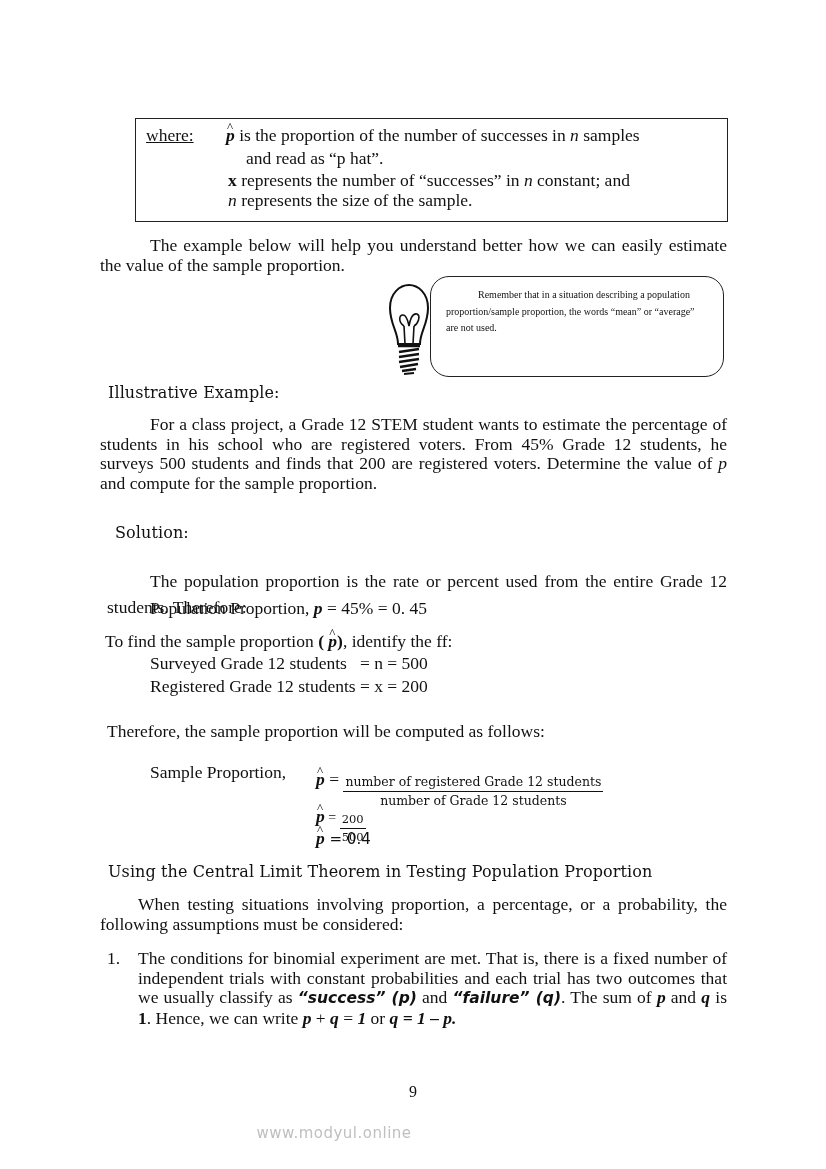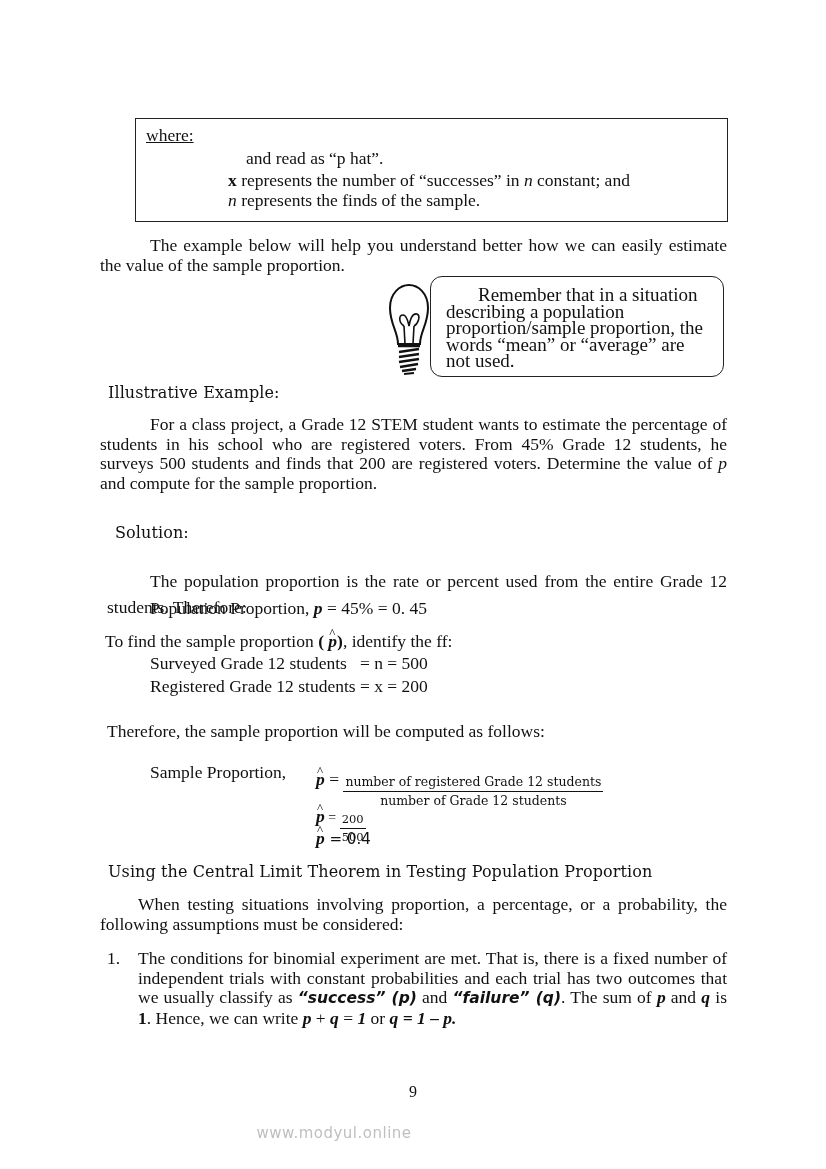--- a/index.html
+++ b/index.html
@@ -21,49 +21,52 @@
     .phat::before {
       content: "^"; position: absolute; left: 1px; top: -9px; font-size: 13px; font-weight: normal; font-style: normal;
     }
     .b { font-weight: bold; }
     .i { font-style: italic; }
     .bi { font-weight: bold; font-style: italic; }
 
     
     #callout {
       left: 430px; top: 276px; width: 294px; height: 101px;
-      border: 1.3px solid #222; border-radius: 12px; box-sizing: border-box;
+      border: 1.3px solid #222; border-radius: 19px; box-sizing: border-box;
       padding: 10px 14px 0 15px;
-      font-family: "Liberation Serif", serif; font-size: 19px; line-height: 16.5px;
+      font-family: "Liberation Serif", serif; font-size: 10px; line-height: 16.5px;
     }
     #callout p { margin: 0; }
     #bulb { left: 388px; top: 282px; width: 42px; height: 96px; }
 
     .heading { font-family: "DejaVu Serif", serif; font-weight: normal; font-size: 16px; letter-spacing: 0.1px; margin-left: 8px; }
 
     .frac { display: inline-flex; flex-direction: column; align-items: center; vertical-align: middle; font-family: "DejaVu Serif", serif; margin-top: 22px; }
     .frac .num { border-bottom: 1.2px solid #111; padding: 0 2px 1px 2px; }
     .frac .den { padding-top: 1px; }
 
     .calibri { font-family: "DejaVu Sans", sans-serif; }
 
     #page-number { left: 0; width: 826px; top: 1083px; text-align: center; font-size: 16px; font-family: "Liberation Serif", serif; }
     #watermark { left: 0; width: 668px; top: 1124px; text-align: center; font-size: 15px; color: #bfbfbf; font-family: "DejaVu Sans", sans-serif; letter-spacing: 0.5px; }
   </style>
 </head>
 <body>
 
 <div id="where-box" class="abs">
   <div class="abs txt" style="left:10px; top:7px;text-decoration:underline;">where:</div>
+  <div class="abs txt" style="left:90px; top:7px;">
+    <span class="phat">p</span><span> is the proportion of the number of successes in </span><span class="i">n</span><span> samples</span>
+  </div>
   <div class="abs txt" style="left:110px; top:30px;">and read as “p hat”.</div>
   <div class="abs txt" style="left:92px; top:52px;">
     <span class="b">x</span><span> represents the number of “successes” in </span><span class="i">n</span><span> constant; and</span>
   </div>
   <div class="abs txt" style="left:92px; top:72px;">
-    <span class="i">n</span><span> represents the finds of the sample.</span>
+    <span class="i">n</span><span> represents the size of the sample.</span>
   </div>
 </div>
 
 <div class="abs txt" style="left:100px; top:236px; width:627px; white-space:normal; text-align:justify; text-indent:50px;">The example below will help you understand better how we can easily estimate the value of the sample proportion.</div>
 
 <svg id="bulb" class="abs" viewBox="0 0 42 96">
   <path d="M10 62 C 10 50, 2 42, 2 26 C 2 11, 12 3, 21 3 C 30 3, 40 11, 40 26 C 40 42, 32 50, 32 62 Z" fill="none" stroke="#111" stroke-width="2"></path>
   <path d="M17 62 L 16 44 M 25 62 L 26 44" stroke="#111" stroke-width="1.6" fill="none"></path>
   <path d="M16 44 C 10 40, 11 33, 15 33 C 19 33, 20 40, 21 44 C 22 38, 24 31, 29 32 C 33 34, 30 42, 26 44" fill="none" stroke="#111" stroke-width="1.6"></path>
   <path d="M10 64 L 32 64 M 11 70 L 31 67 M 11 75 L 31 72 M 11 80 L 31 77 M 12 85 L 30 82 M 14 89 L 28 87" stroke="#111" stroke-width="2.5" fill="none"></path>

